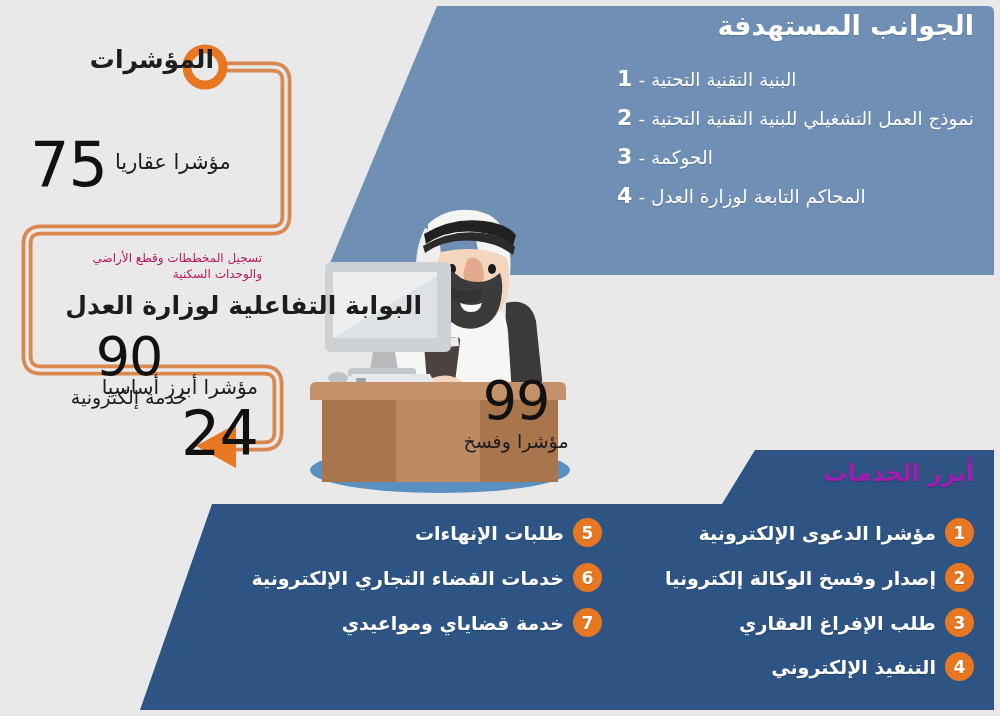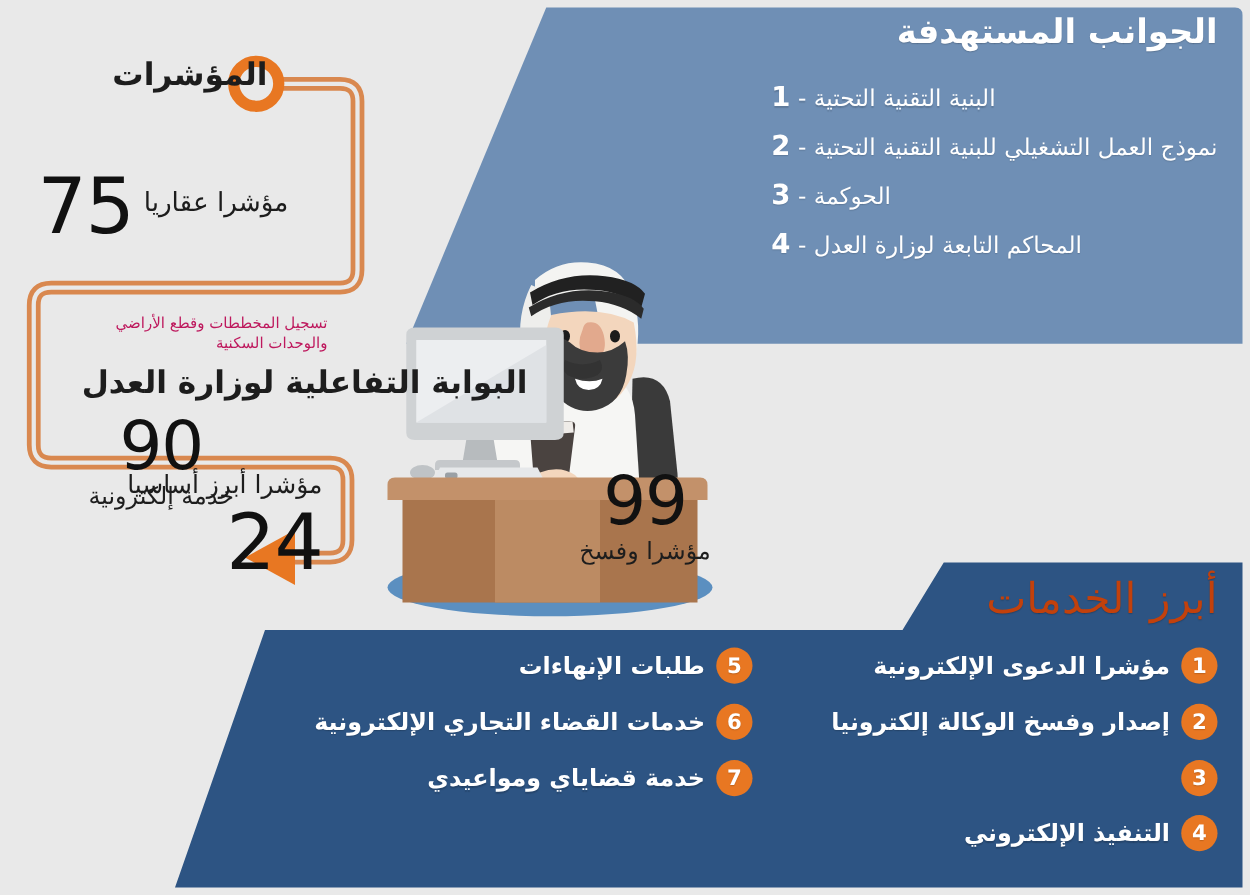--- a/index.html
+++ b/index.html
@@ -99,21 +99,21 @@
   #stat-90 .l{font-size:19px;color:#1d1d1d;margin-top:2px;}
 
   
   #stat-99{top:374px;right:419px;text-align:center;width:130px;}
   #stat-99 .n{font-size:54px;color:#111;line-height:1;letter-spacing:-1px;}
   #stat-99 .l{font-size:19px;color:#1d1d1d;margin-top:2px;}
 
   
   #services-title{
     top:459px;right:26px;
-    font-size:34px;font-weight:normal;color:#c2410c;
+    font-size:24px;font-weight:bold;color:#a21caf;
     text-shadow:0 1px 1px rgba(0,0,0,.2);
   }
   .svc{
     position:absolute;z-index:6;
     display:flex;flex-direction:row;align-items:center;gap:9px;
     color:#ffffff;font-size:19px;font-weight:bold;
     text-shadow:0 1px 1px rgba(0,0,0,.18);
   }
   .svc .badge{
     width:29px;height:29px;border-radius:50%;
@@ -288,20 +288,21 @@
   <div class="svc" id="svc-1">
     <span class="badge">1</span>
     <span class="lbl">مؤشرا الدعوى الإلكترونية</span>
   </div>
   <div class="svc" id="svc-2">
     <span class="badge">2</span>
     <span class="lbl">إصدار وفسخ الوكالة إلكترونيا</span>
   </div>
   <div class="svc" id="svc-3">
     <span class="badge">3</span>
+    <span class="lbl">طلب الإفراغ العقاري</span>
   </div>
   <div class="svc" id="svc-4">
     <span class="badge">4</span>
     <span class="lbl">التنفيذ الإلكتروني</span>
   </div>
 
   <div class="svc" id="svc-5">
     <span class="badge">5</span>
     <span class="lbl">طلبات الإنهاءات</span>
   </div>

